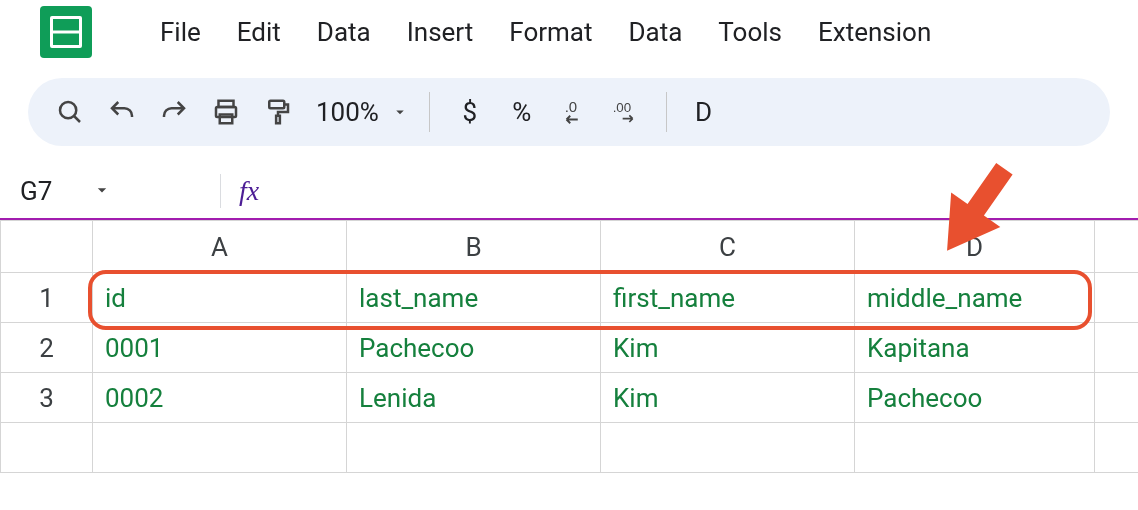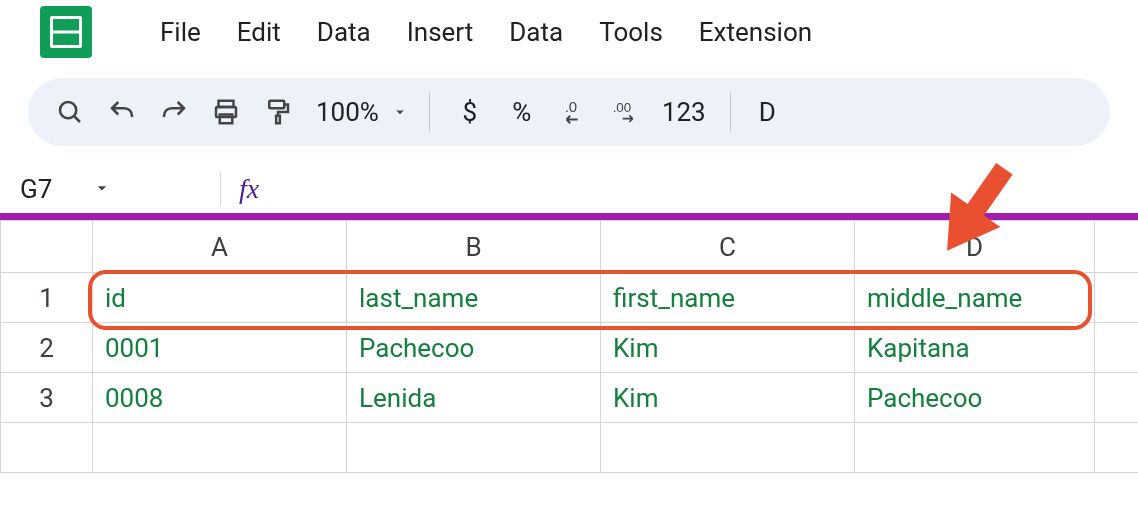--- a/index.html
+++ b/index.html
@@ -98,21 +98,21 @@
     display: inline-flex; align-items: center;
     height: 52px;
   }
 
   
   .namebox-row {
     display: flex; align-items: center;
     height: 56px;
     margin-top: 18px;
     padding-left: 14px;
-    border-bottom: 7px solid #a21caf;
+    border-bottom: 2px solid #a21caf;
   }
   .namebox {
     display: flex; align-items: center;
     gap: 40px;
     font-size: 26px;
     width: 200px;
     padding-left: 6px;
   }
   .namebox .caret svg { width: 20px; height: 20px; }
   .fx-sep {
@@ -197,20 +197,21 @@
 </style>
 </head>
 <body>
 
 <div class="menubar">
   <div class="logo"></div>
   <div class="menu-item">File</div>
   <div class="menu-item">Edit</div>
   <div class="menu-item">Data</div>
   <div class="menu-item">Insert</div>
+  <div class="menu-item">Format</div>
   <div class="menu-item">Data</div>
   <div class="menu-item">Tools</div>
   <div class="menu-item">Extension</div>
 </div>
 
 <div class="toolbar-wrap">
   <div class="toolbar">
 
     <div class="tb-btn">
       <svg viewBox="0 0 24 24" fill="none" stroke="#444" stroke-width="2">
@@ -269,21 +270,20 @@
           <path d="M8 24 h12 M8 24 l4 -4 M8 24 l4 4" stroke="#444" stroke-width="2" fill="none"></path>
         </svg>
     </div>
     <div class="tb-btn">
       <svg viewBox="0 0 36 32">
           <text x="2" y="16" font-size="16" font-family="Arial" fill="#444">.00</text>
           <path d="M26 24 h-12 M26 24 l-4 -4 M26 24 l-4 4" stroke="#444" stroke-width="2" fill="none"></path>
         </svg>
     </div>
 
-    <div class="tb-text" style="width:auto;padding:0 10px;">123</div>
 
     <div class="tb-sep"></div>
 
     <div class="tb-label">D</div>
   </div>
 </div>
 
 <div class="namebox-row">
   <div class="namebox">
     <span>G7</span>
@@ -329,21 +329,21 @@
       <tr>
         <th class="rowhead">2</th>
         <td class="cell">0001</td>
         <td class="cell">Pachecoo</td>
         <td class="cell">Kim</td>
         <td class="cell">Kapitana</td>
         <td class="cell"></td>
       </tr>
       <tr>
         <th class="rowhead">3</th>
-        <td class="cell">0008</td>
+        <td class="cell">0002</td>
         <td class="cell">Lenida</td>
         <td class="cell">Kim</td>
         <td class="cell">Pachecoo</td>
         <td class="cell"></td>
       </tr>
       <tr style="height:18px">
         <th class="rowhead"></th>
         <td class="cell"></td>
         <td class="cell"></td>
         <td class="cell"></td>

